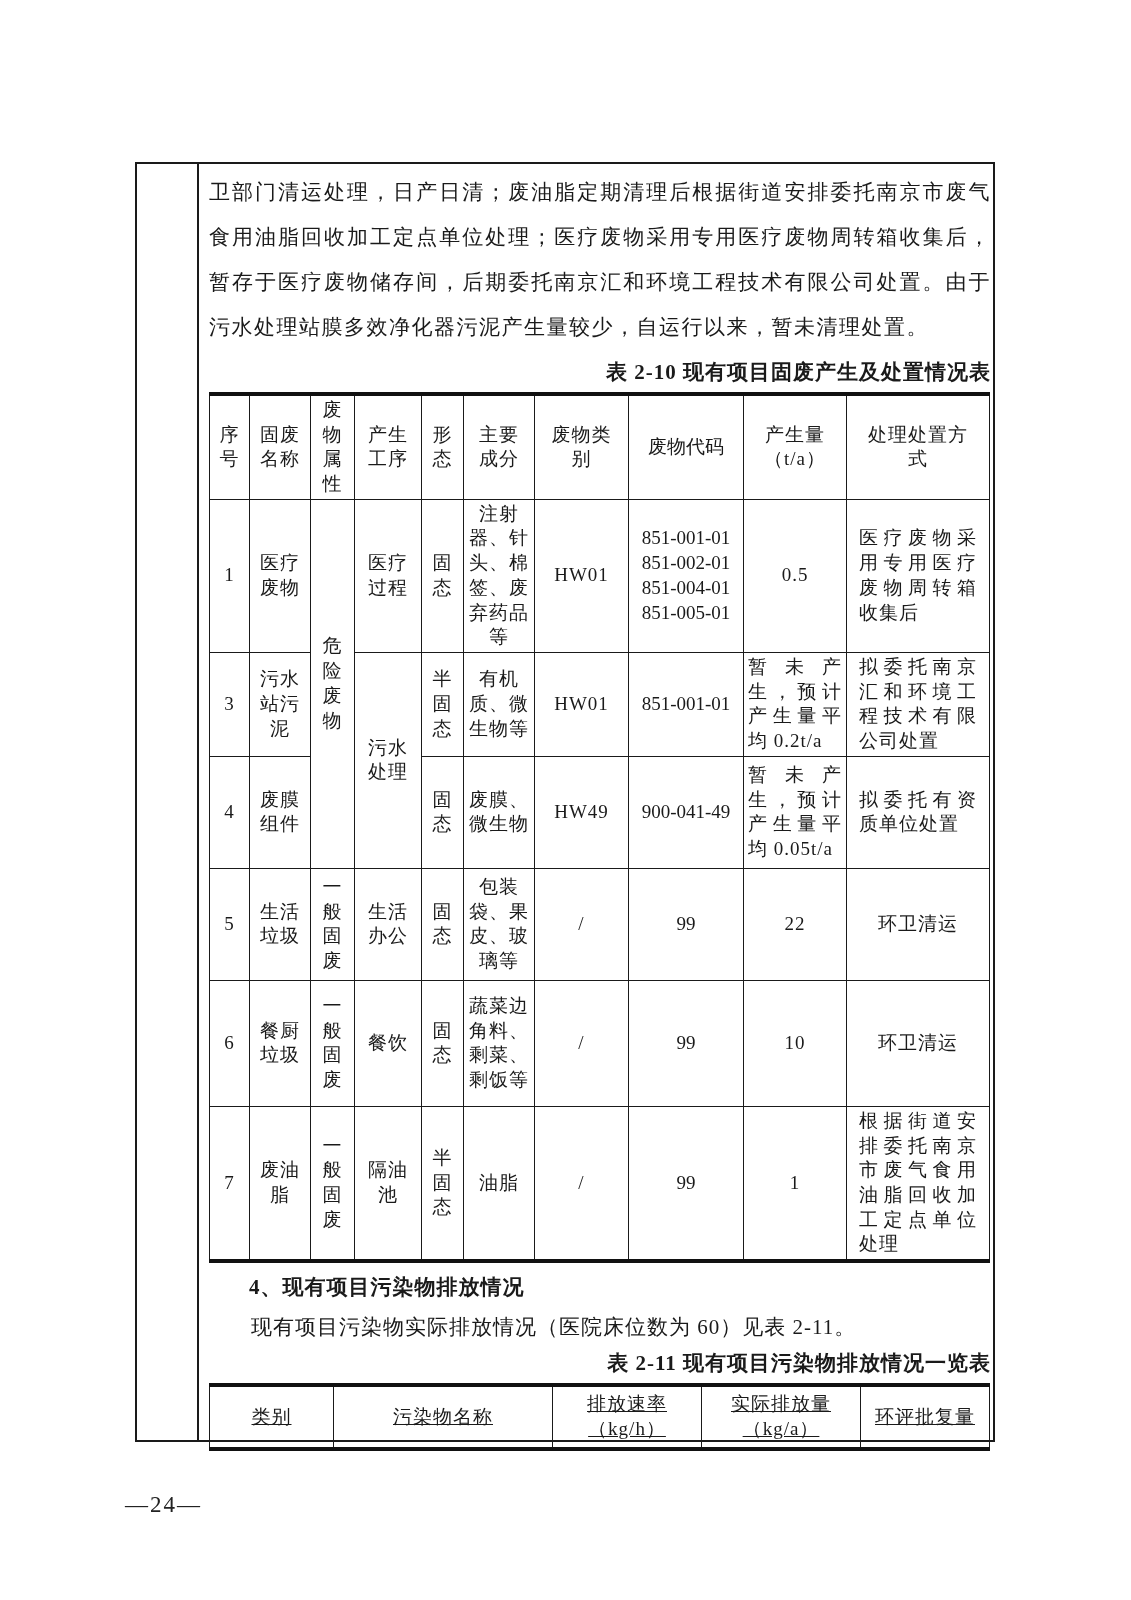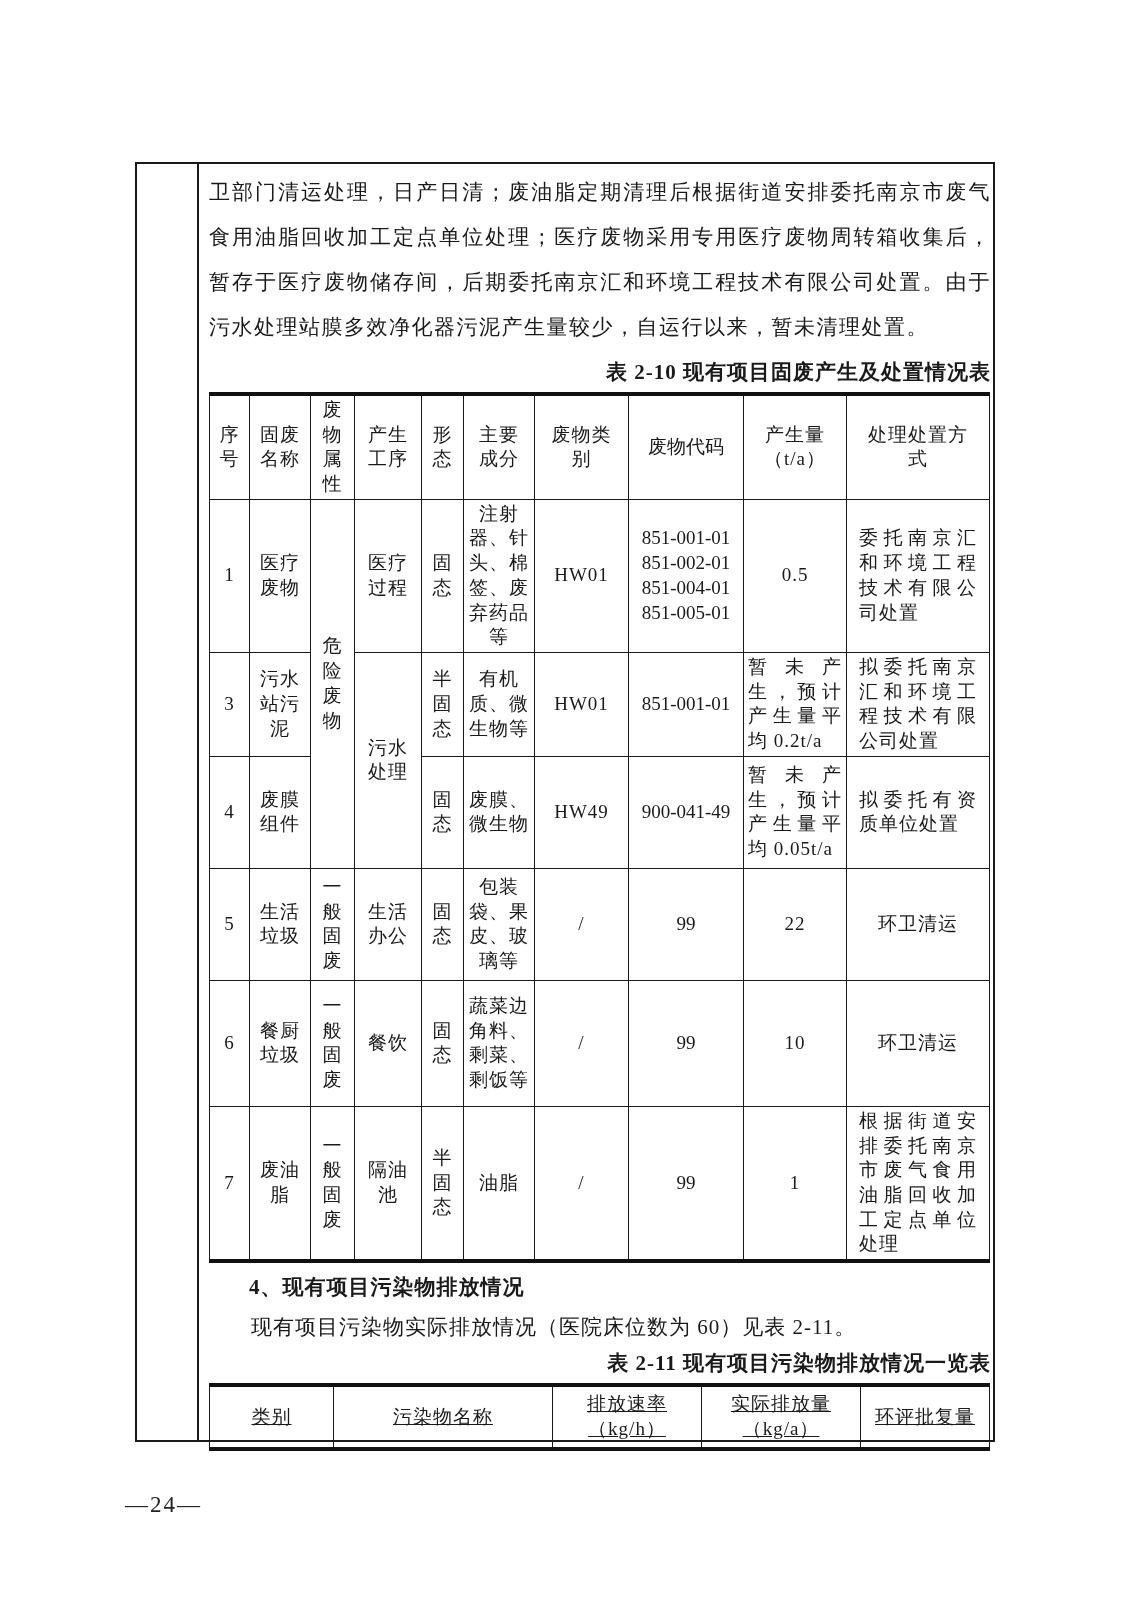--- a/index.html
+++ b/index.html
@@ -79,21 +79,21 @@
           <td class="c-attr" rowspan="3">危险废物</td>
           <td>医疗过程</td>
           <td class="c-form">固态</td>
           <td class="c-comp">注射器、针头、棉签、废弃药品等</td>
           <td>HW01</td>
           <td class="c-code">851-001-01
 851-002-01
 851-004-01
 851-005-01</td>
           <td>0.5</td>
-          <td class="c-disp just">委托南京汇和环境工程技术有限公司处置</td>
+          <td class="c-disp just">医疗废物采用专用医疗废物周转箱收集后</td>
         </tr>
         <tr class="r3">
           <td>3</td>
           <td>污水站污泥</td>
           <td rowspan="2">污水处理</td>
           <td class="c-form">半固态</td>
           <td class="c-comp">有机质、微生物等</td>
           <td>HW01</td>
           <td class="c-code">851-001-01</td>
           <td class="just">暂未产生，预计产生量平均 0.2t/a</td>

